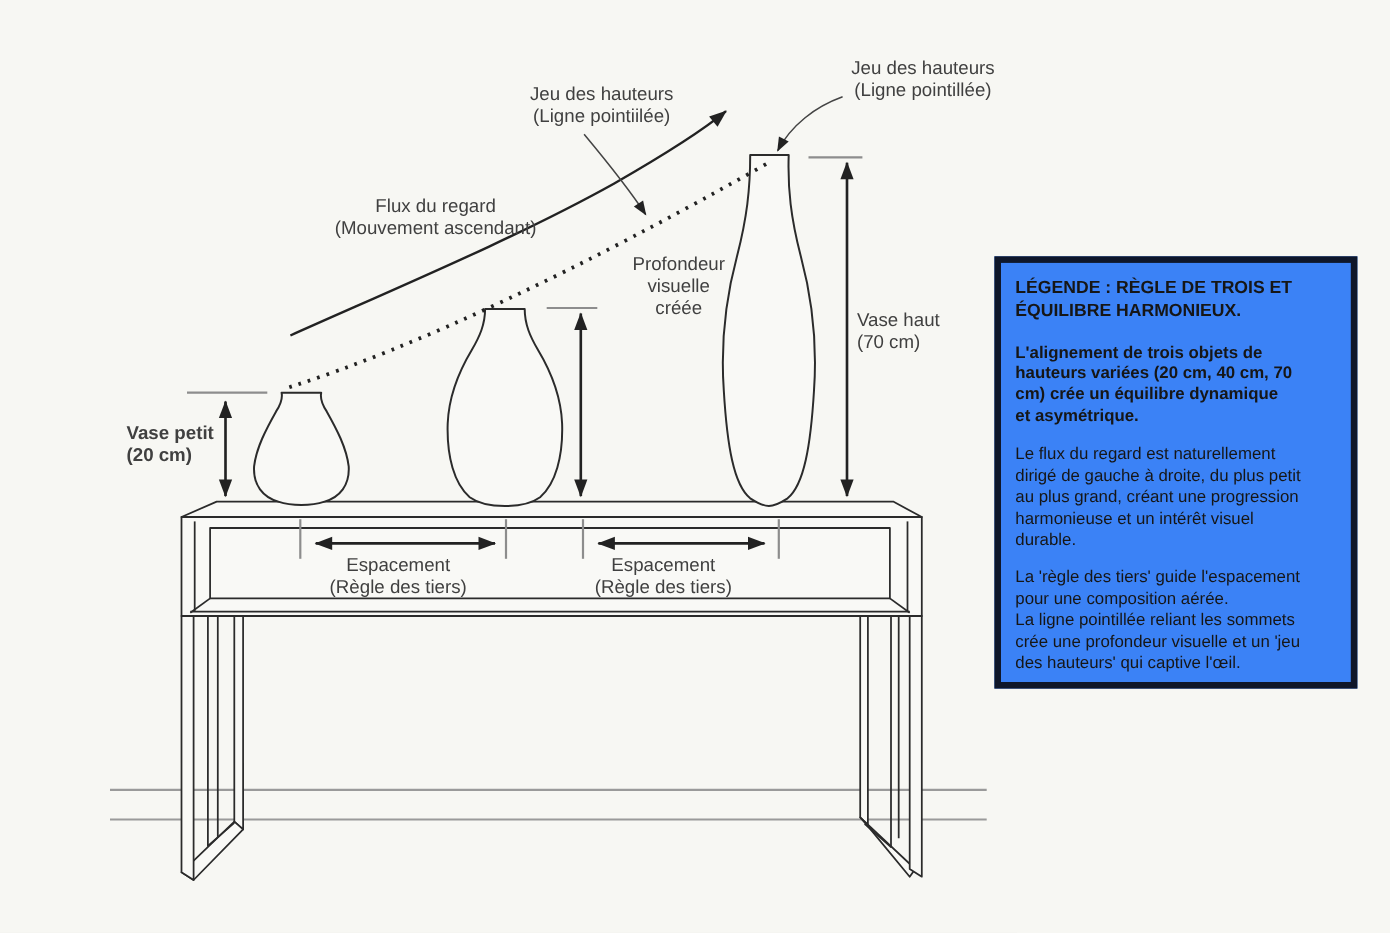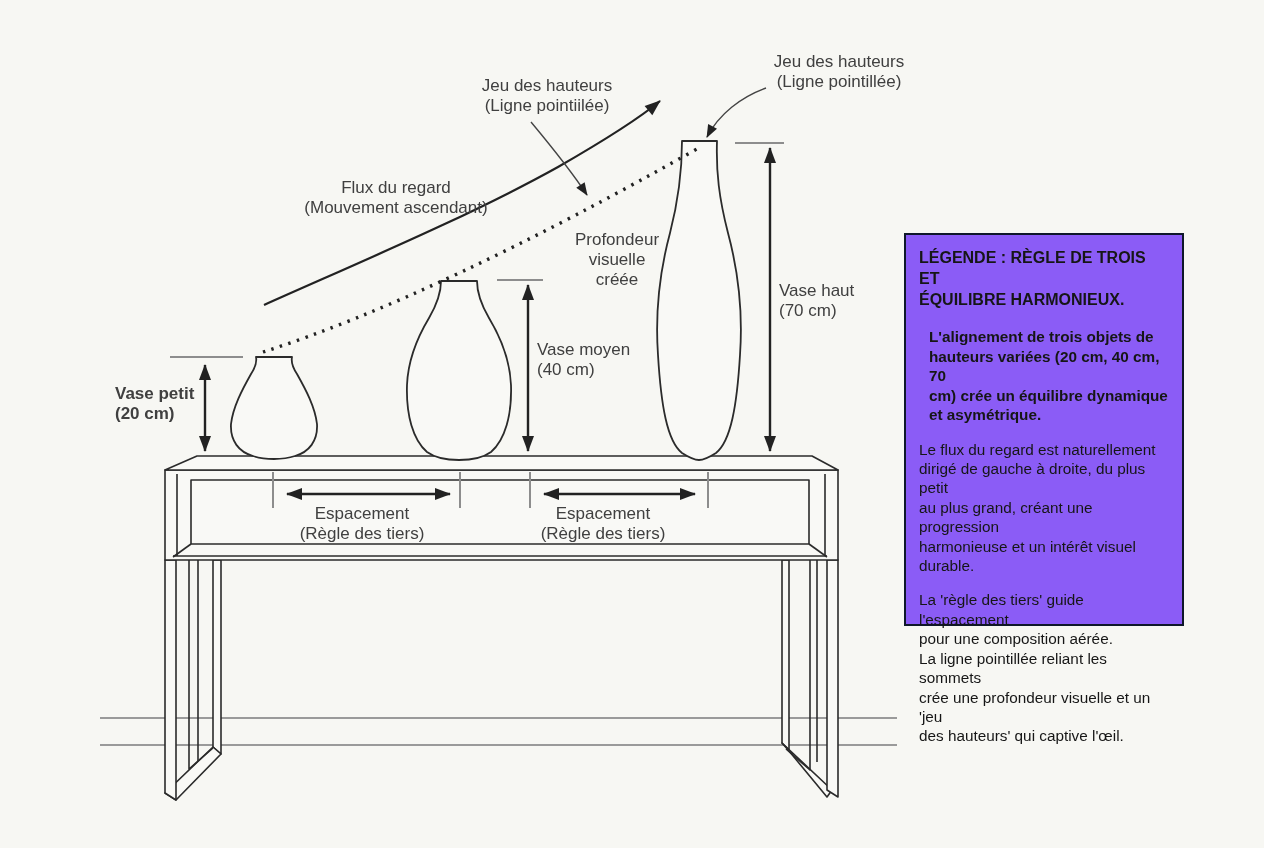--- a/index.html
+++ b/index.html
@@ -12,28 +12,28 @@
     background:#f7f7f3;overflow:hidden;
     color:#1d1d1d;
   }
   .stage svg{position:absolute;left:0;top:0;}
   .lbl{
     position:absolute;font-size:17px;line-height:1.18;
     white-space:pre-line;color:#404040;
   }
   .lbl.center{text-align:center;}
   .legend{
-    position:absolute;left:904px;top:233px;width:280px;height:393px;
-    box-sizing:border-box;border:2px solid #0f172a;background:#8b5cf6;
+    position:absolute;left:904px;top:233px;width:330px;height:393px;
+    box-sizing:border-box;border:6px solid #0f172a;background:#3b82f6;
     padding:13px 12px 10px 13px;font-size:15.3px;line-height:1.27;
     color:#161616;
   }
   .legend .title{font-weight:bold;font-size:16px;line-height:1.3;white-space:pre-line;margin:0 0 17px 0;}
   .legend p{margin:0 0 15px 0;white-space:pre-line;}
-  .legend p.bold{font-weight:bold;margin-left:10px;}
+  .legend p.bold{font-weight:bold;}
 </style>
 </head>
 <body>
 
 <div class="stage">
 
   <svg width="1264" height="848" viewBox="0 0 1264 848">
     <defs>
       <marker id="ah" markerUnits="userSpaceOnUse" markerWidth="18" markerHeight="15" refX="16" refY="7" orient="auto-start-reverse">
         <path d="M1,1 L17,7 L1,13 Z" fill="#222"></path>
@@ -136,22 +136,20 @@
   <div class="lbl center" style="left:296px;top:178px;width:200px;">Flux du regard
 (Mouvement ascendant)</div>
 
   <div class="lbl center" style="left:557px;top:230px;width:120px;">Profondeur
 visuelle
 créée</div>
 
   <div class="lbl" style="left:779px;top:281px;width:110px;">Vase haut
 (70 cm)</div>
 
-  <div class="lbl" style="left:537px;top:340px;width:120px;">Vase moyen
-(40 cm)</div>
 
   <div class="lbl" style="left:115px;top:384px;width:110px;font-weight:bold;">Vase petit
 (20 cm)</div>
 
   <div class="lbl center" style="left:272px;top:504px;width:180px;">Espacement
 (Règle des tiers)</div>
 
   <div class="lbl center" style="left:513px;top:504px;width:180px;">Espacement
 (Règle des tiers)</div>
 

